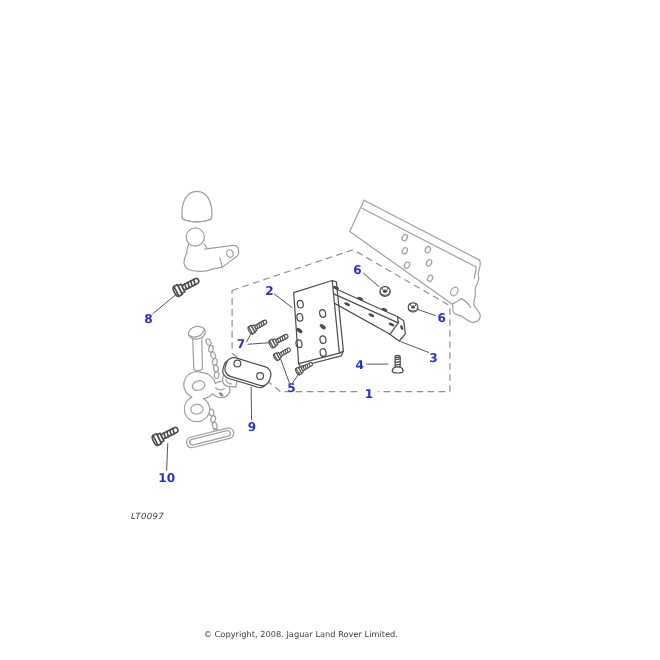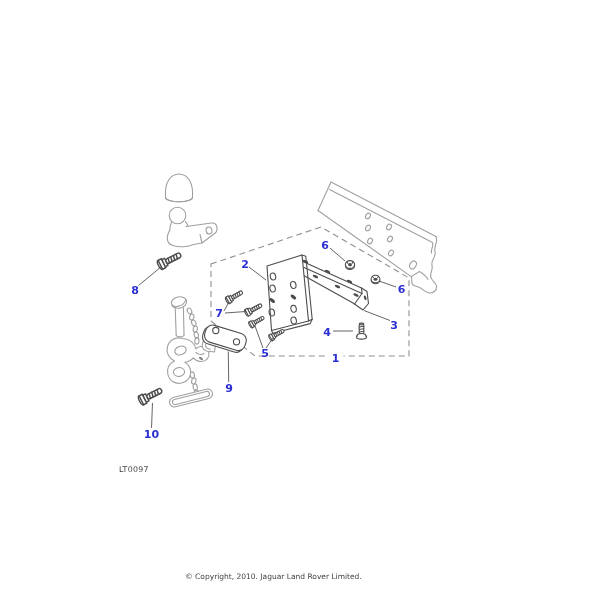--- a/index.html
+++ b/index.html
@@ -12,21 +12,21 @@
   svg{position:absolute;left:0;top:0;}
   .prt{stroke:var(--ink);stroke-width:1.1;fill:none;stroke-linecap:round;stroke-linejoin:round;}
   .ctx{stroke:var(--context);stroke-width:1.1;fill:none;stroke-linecap:round;stroke-linejoin:round;}
   .fillw{fill:#fff;}
   .slot{fill:var(--ink);stroke:none;}
   .inkfill{fill:var(--ink);stroke:none;}
   .dashed{stroke:var(--dash);stroke-width:1.1;fill:none;stroke-dasharray:6 4;}
   .leader{stroke:#555;stroke-width:0.9;fill:none;}
   .callout{fill:var(--accent);font-family:"DejaVu Sans",sans-serif;font-size:11px;font-weight:bold;
            text-anchor:middle;cursor:pointer;}
-  .code-label{position:absolute;left:119px;top:465px;font-size:7.8px;color:var(--text);letter-spacing:0.3px;}
+  .code-label{position:absolute;left:119px;top:465px;font-size:7.8px;color:var(--text);letter-spacing:0.3px;font-style:italic;}
   .copyright{position:absolute;left:0;top:572px;width:547px;text-align:center;font-size:7.5px;color:var(--text);}
 </style>
 </head>
 <body>
 
 <div class="page">
 <svg width="600" height="600" viewBox="0 0 600 600">
   <defs>
     <g id="bolt-sym">
       <ellipse cx="0.3" cy="0" rx="1.5" ry="3.7" class="fillw"></ellipse>
@@ -203,14 +203,14 @@
     <text class="callout" x="325" y="249">6</text>
     <text class="callout" x="401.5" y="292.5">6</text>
     <text class="callout" x="219" y="316.5">7</text>
     <text class="callout" x="135" y="294">8</text>
     <text class="callout" x="229" y="391.5">9</text>
     <text class="callout" x="151.5" y="438">10</text>
   </g>
 </svg>
 
 <div class="code-label">LT0097</div>
-<div class="copyright">© Copyright, 2010. Jaguar Land Rover Limited.</div>
+<div class="copyright">© Copyright, 2008. Jaguar Land Rover Limited.</div>
 </div>
 
 </body></html>

